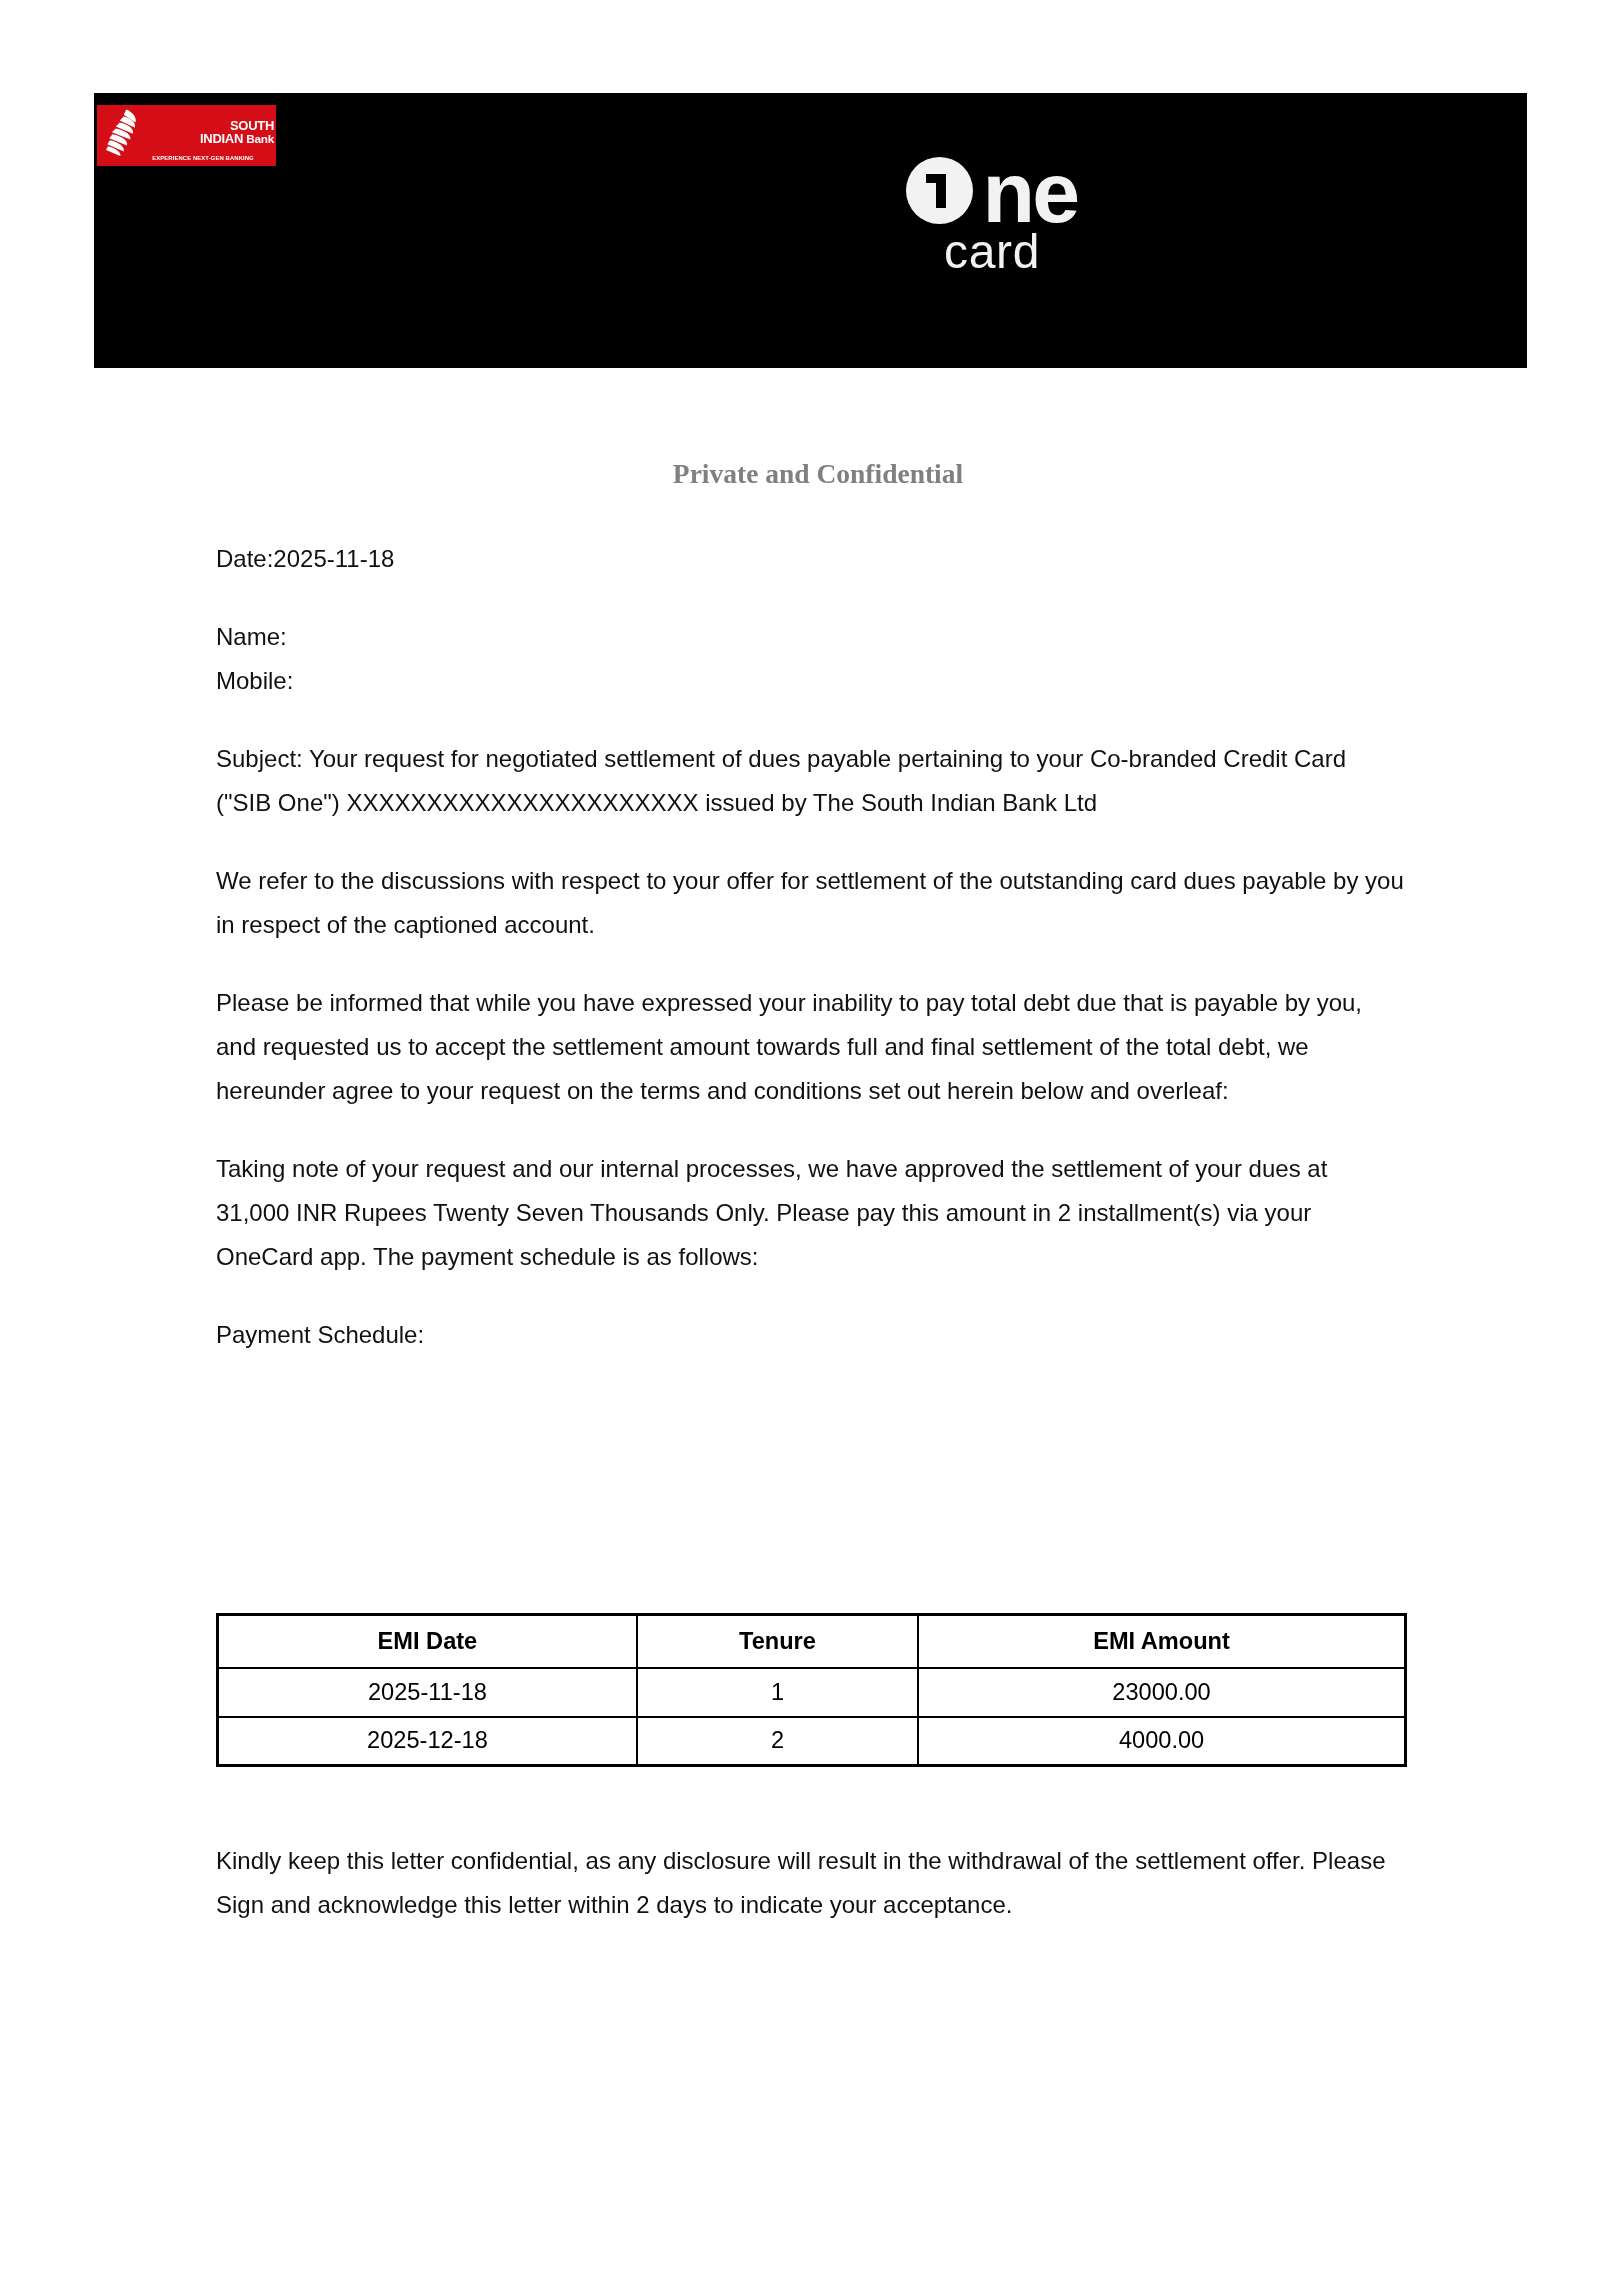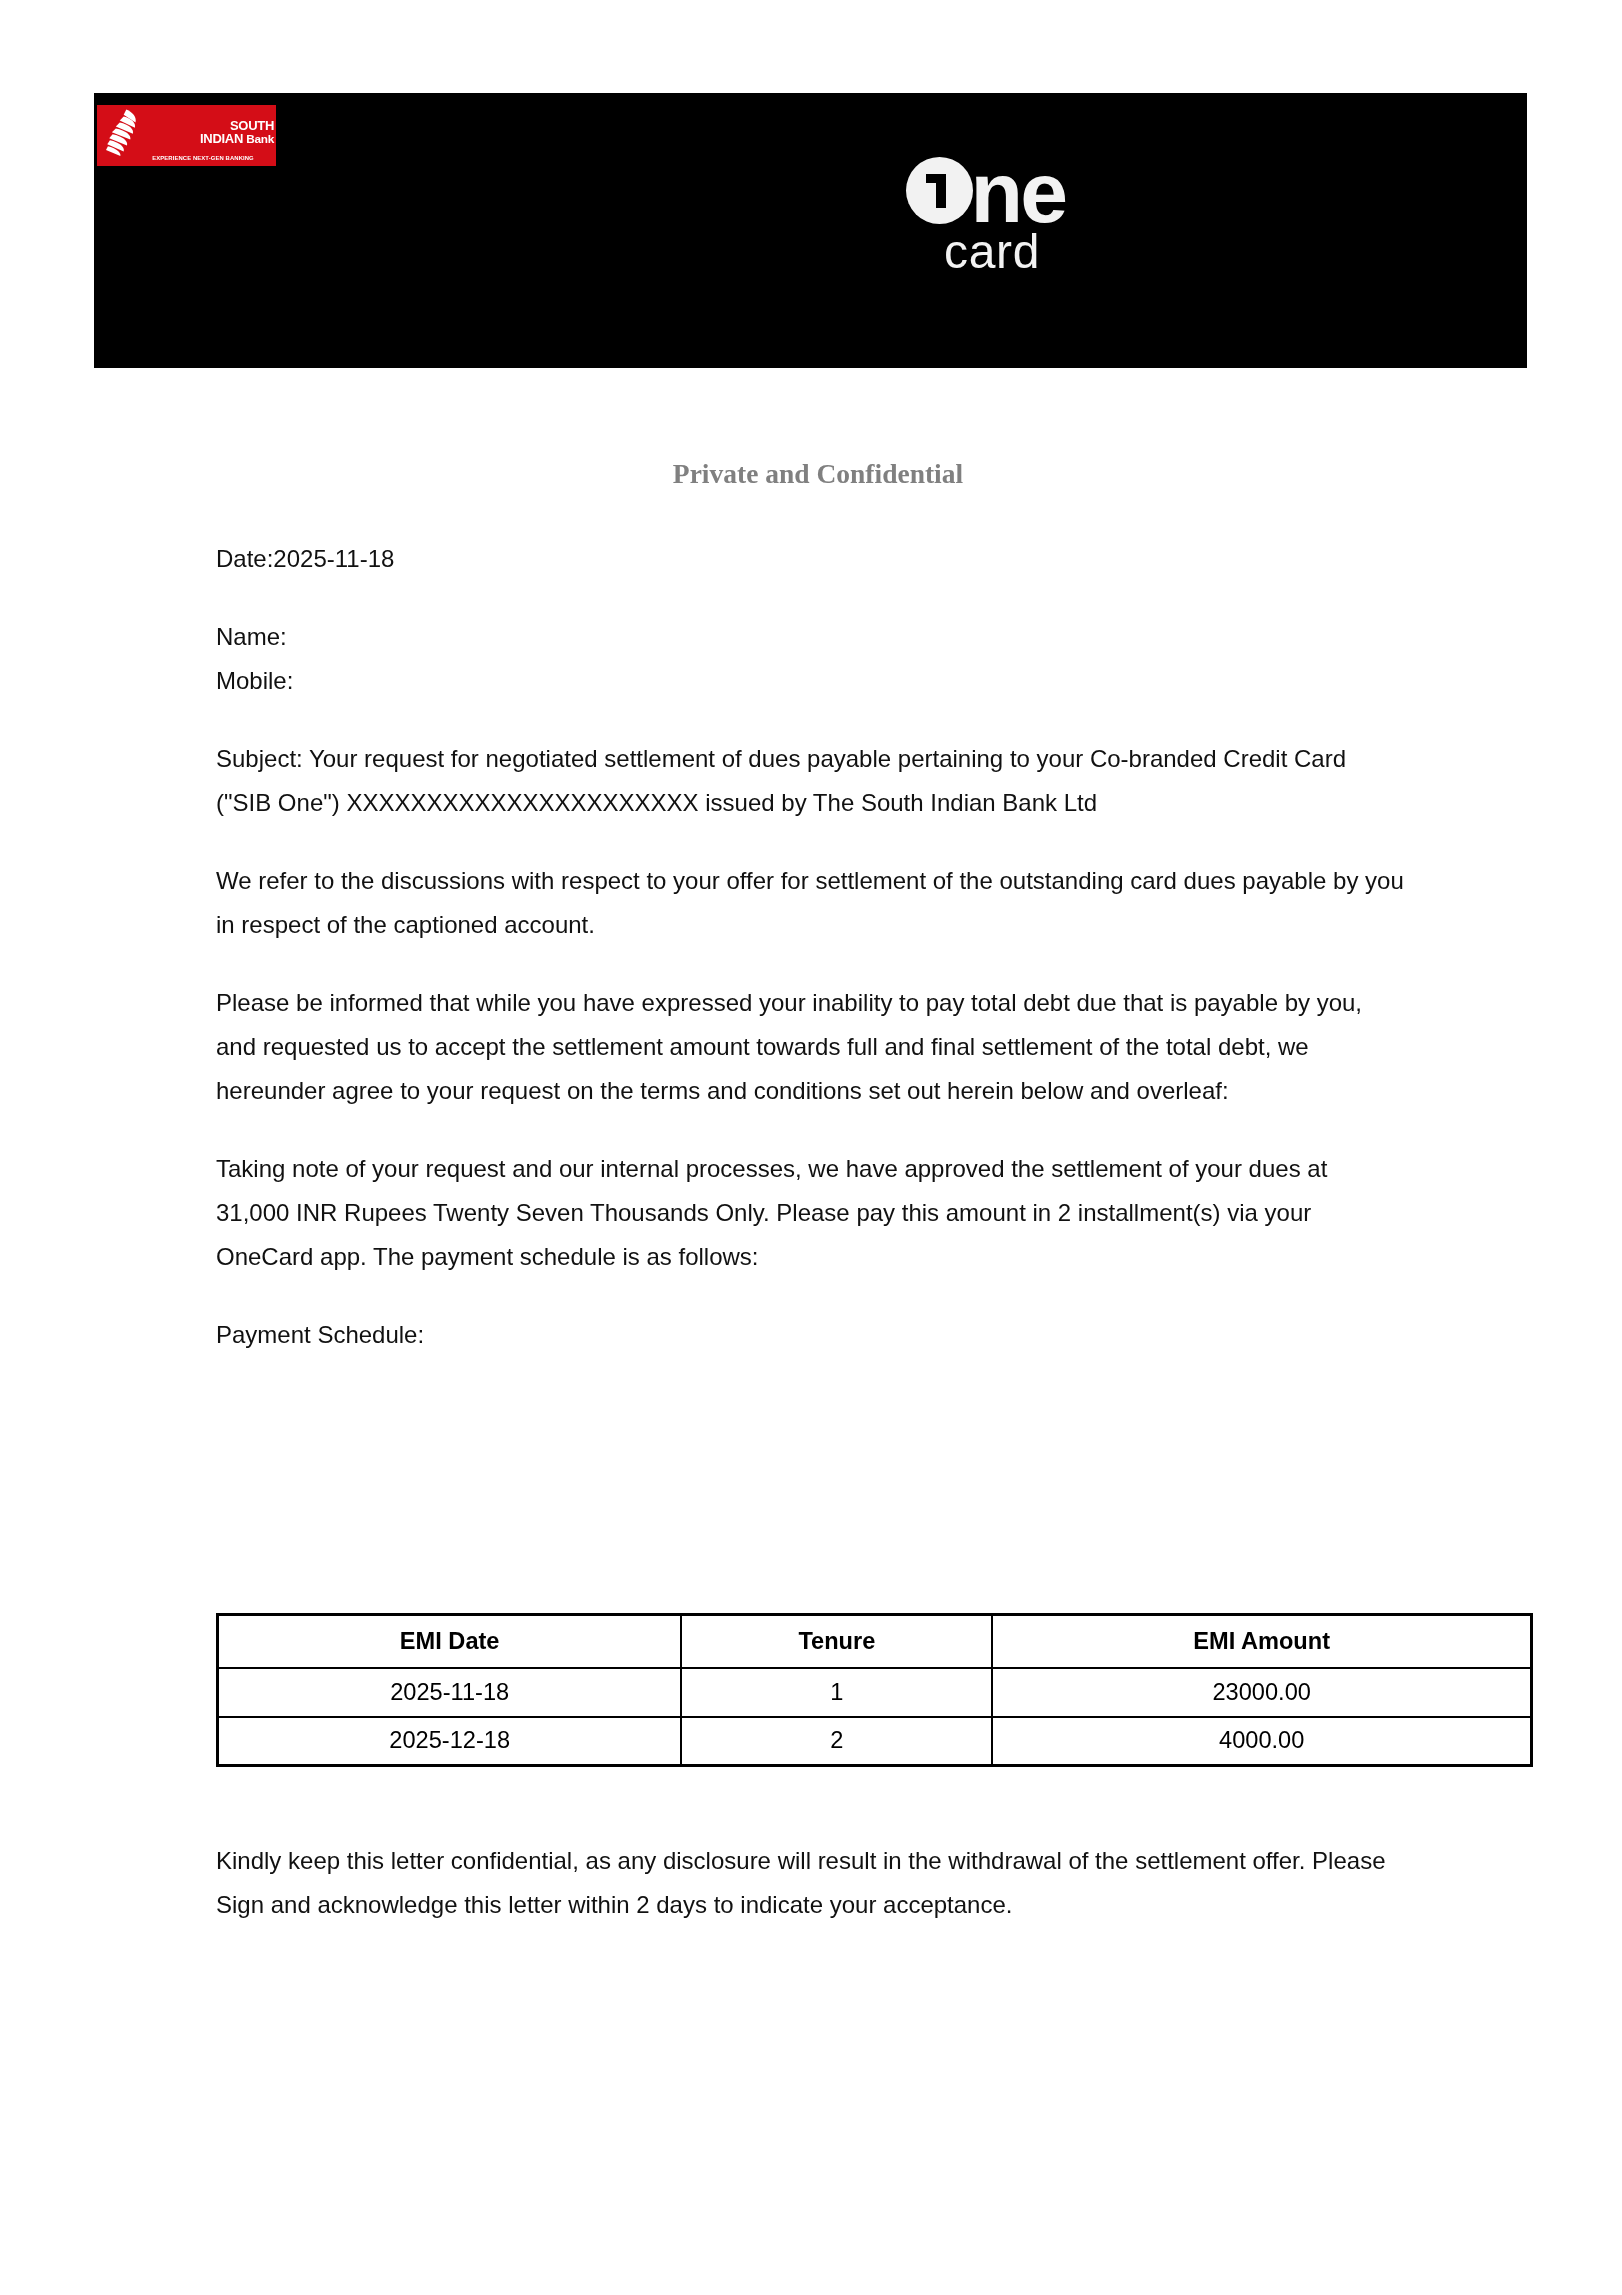--- a/index.html
+++ b/index.html
@@ -84,20 +84,21 @@
     width: 190px;
     height: 121px;
     color: #ffffff;
   }
   .oc-one {
     position: absolute;
     left: 0px;
     top: 0px;
     display: flex;
     align-items: flex-end;
+    gap: 12px;
   }
   .oc-circle-one {
     width: 67px;
     height: 67px;
     border-radius: 50%;
     background: #f2f2f2;
     position: relative;
     display: inline-block;
   }
   .oc-circle-one::before {
@@ -165,21 +166,21 @@
 
   
   .schedule-table-wrap {
     position: absolute;
     left: 216px;
     top: 1613px;
     width: 1191px;
   }
   table.schedule {
     border-collapse: collapse;
-    width: 1317px;
+    width: 1191px;
     table-layout: fixed;
     border: 3.9px solid #000000;
     font-size: 23.6px;
   }
   table.schedule th,
   table.schedule td {
     border: 2px solid #000000;
     text-align: center;
     padding: 3.9px 2.6px;
     height: 39px;

